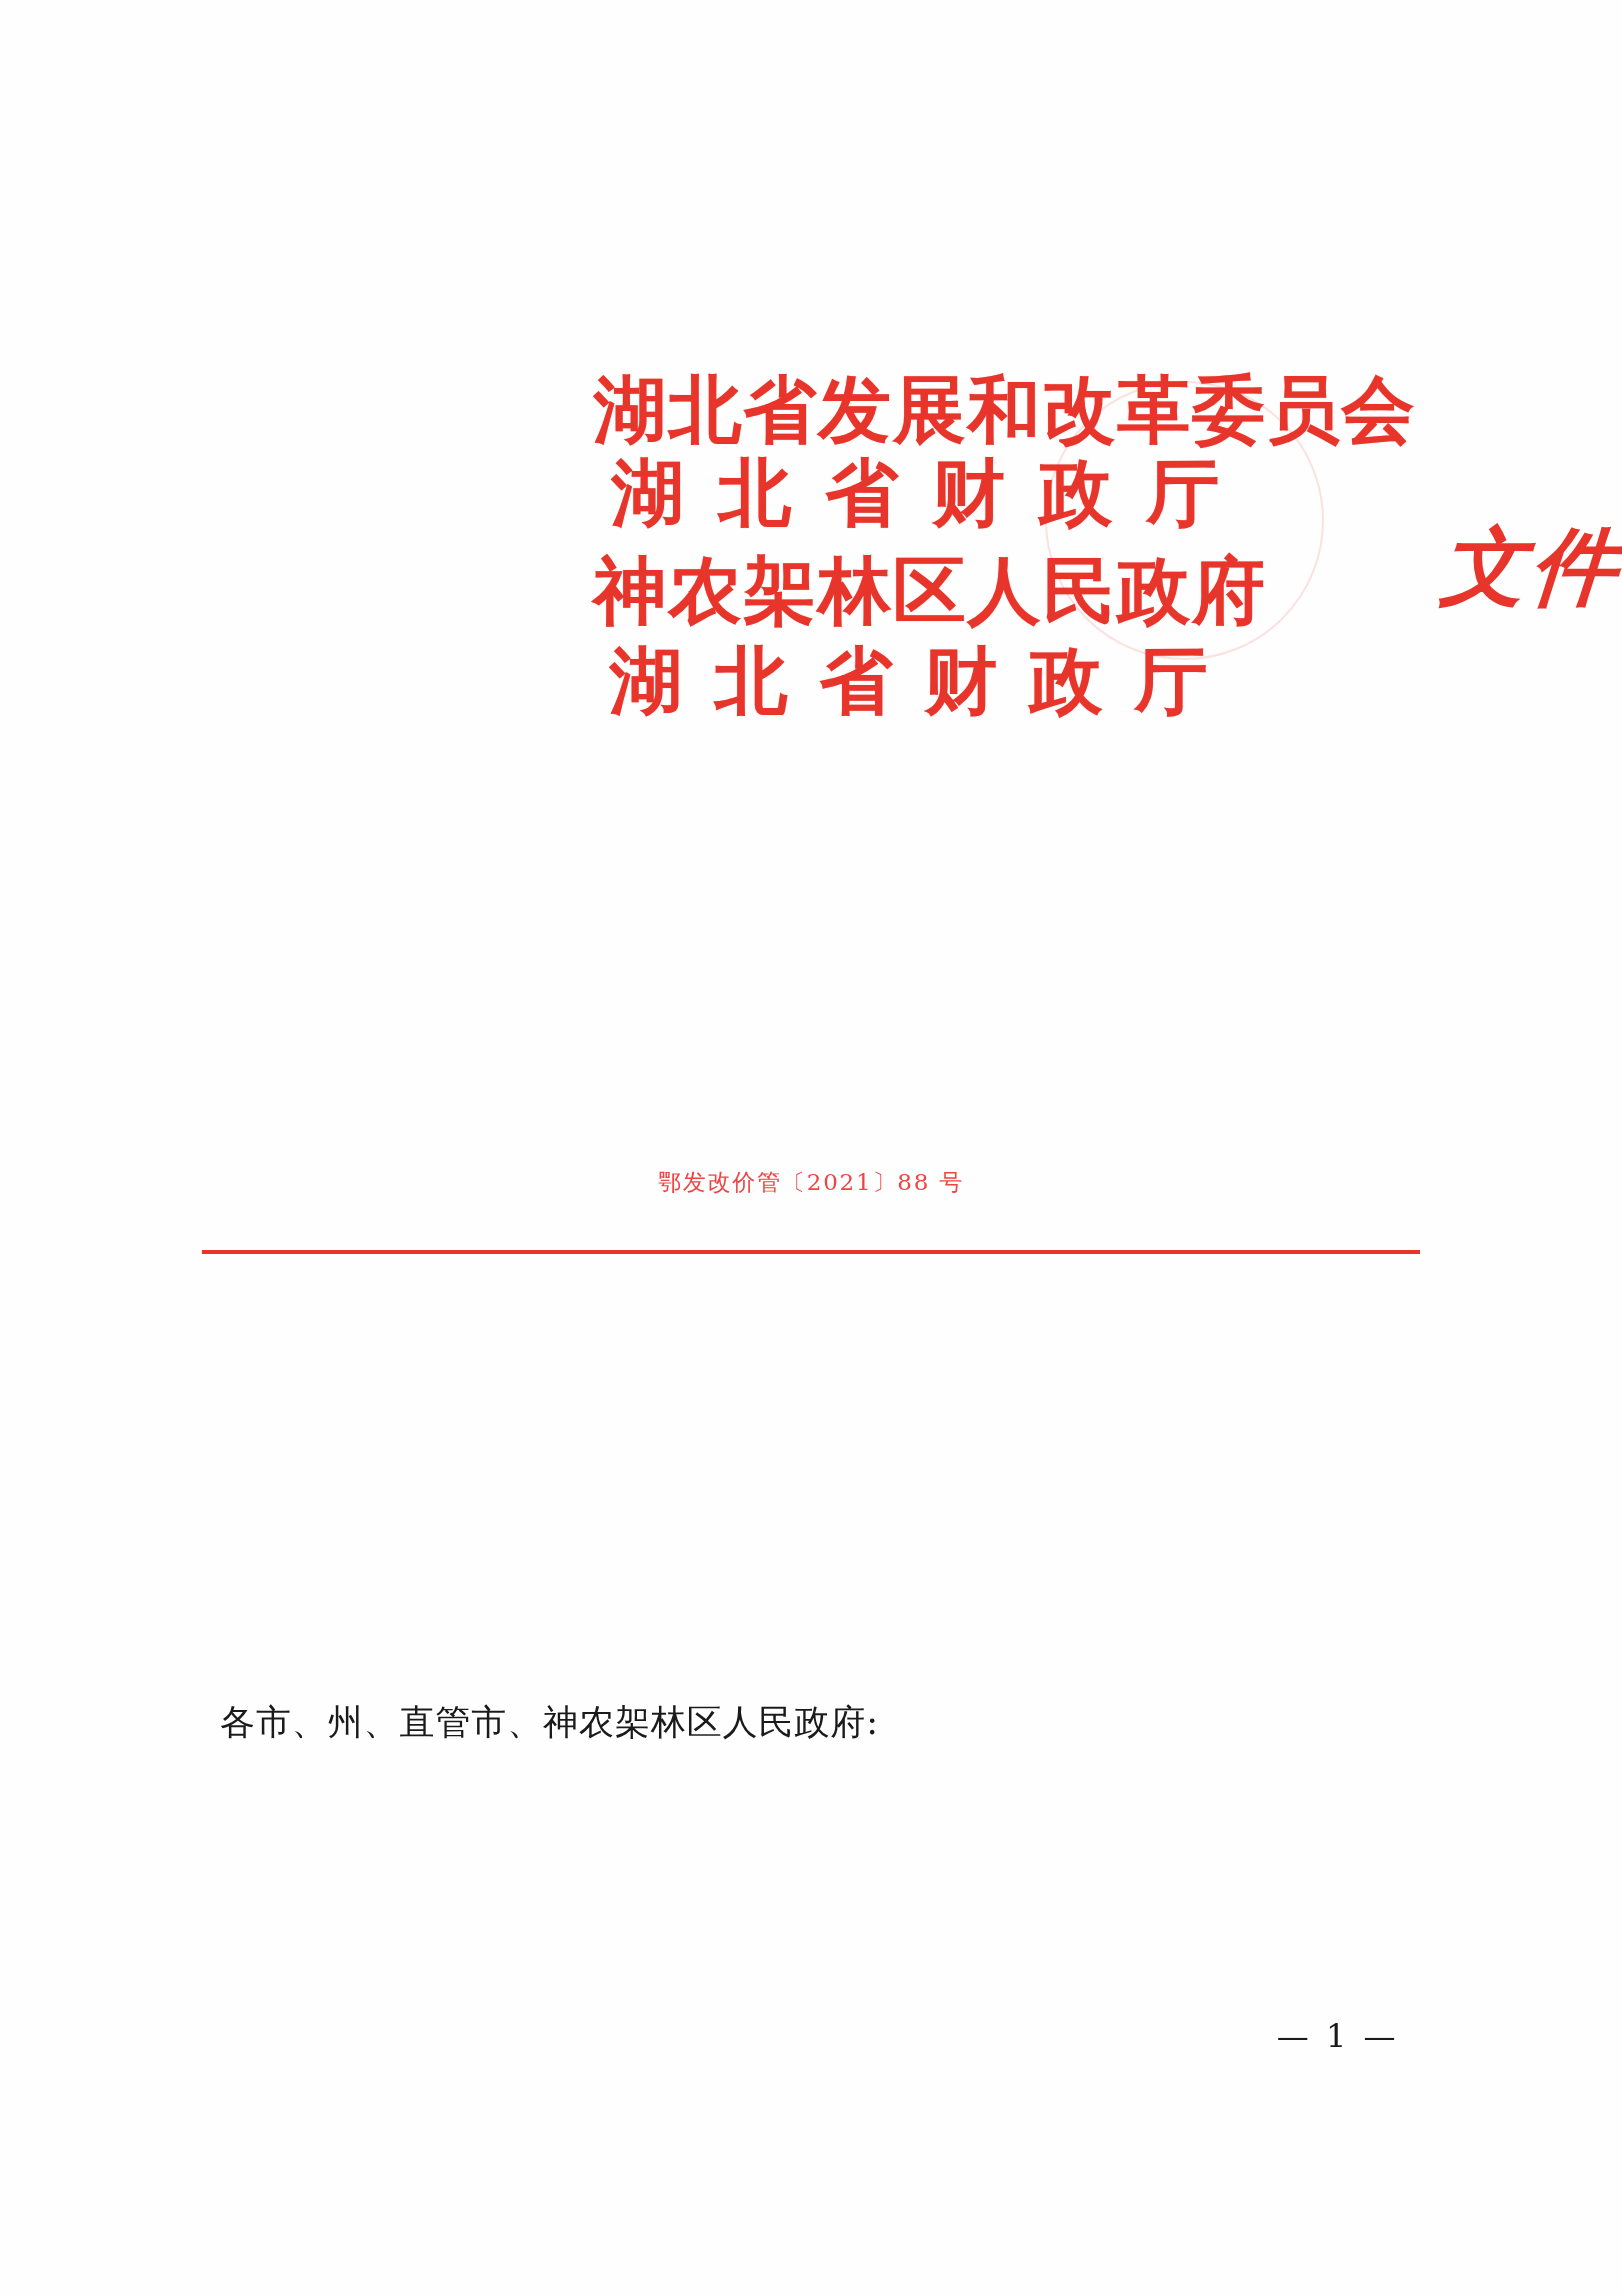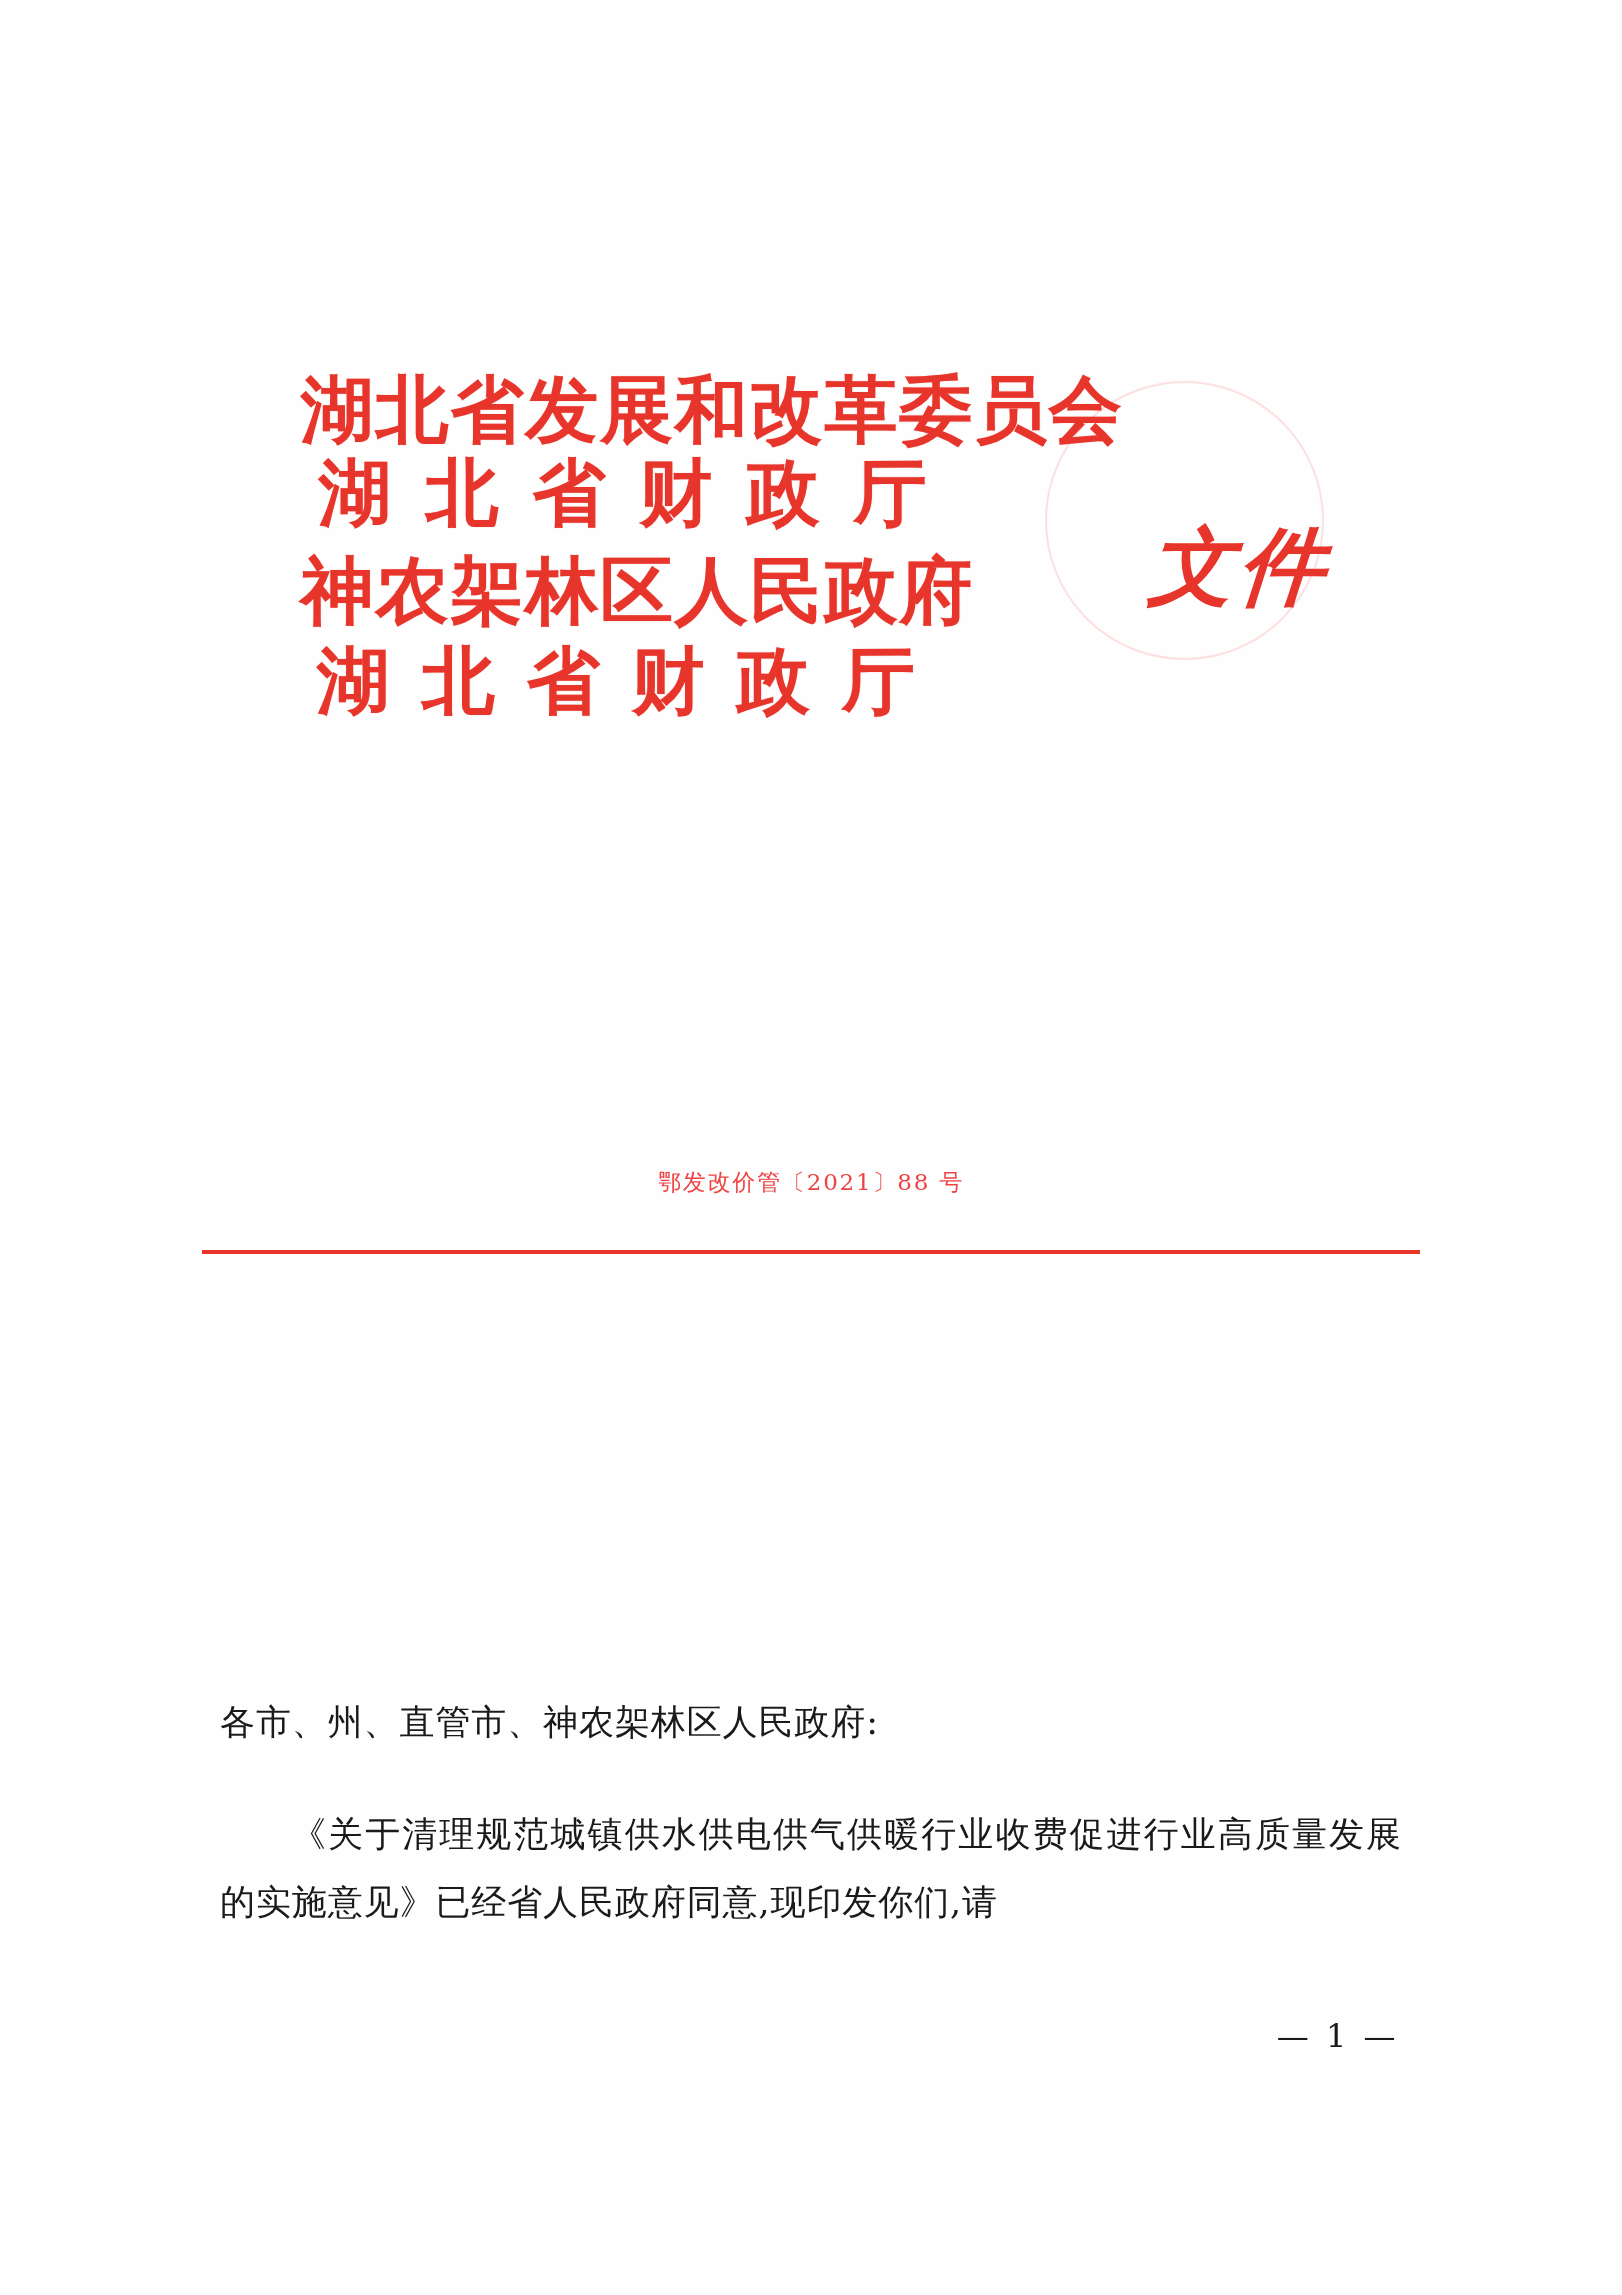--- a/index.html
+++ b/index.html
@@ -24,21 +24,21 @@
 
   
   .letterhead {
     position: absolute;
     left: 8px;
     right: 0;
     top: 372px;
     display: flex;
     flex-direction: row;
     align-items: center;
-    justify-content: center;
+    justify-content: flex-end;
   }
   .lh-lines {
     display: flex;
     flex-direction: column;
     gap: 16px;
   }
   .lh-line {
     color: #e8352b;
     font-family: "DejaVu Serif", "Liberation Serif", serif;
     font-weight: 700;
@@ -155,18 +155,17 @@
     <div class="lh-wen">文件</div>
   </div>
 
   <div class="doc-number">鄂发改价管〔2021〕88 号</div>
 
   <div class="red-rule"></div>
 
 
   <div class="salutation">各市、州、直管市、神农架林区人民政府:</div>
 
-  <div class="body-para">《关于清理规范城镇供水供电供气供暖行业收费促进行业高质量发展的实施意见》已经省人民政府同意,现印发你们,请</div>
 
   <div class="page-number">— 1 —</div>
 
 </div>
 
 
 </body></html>

